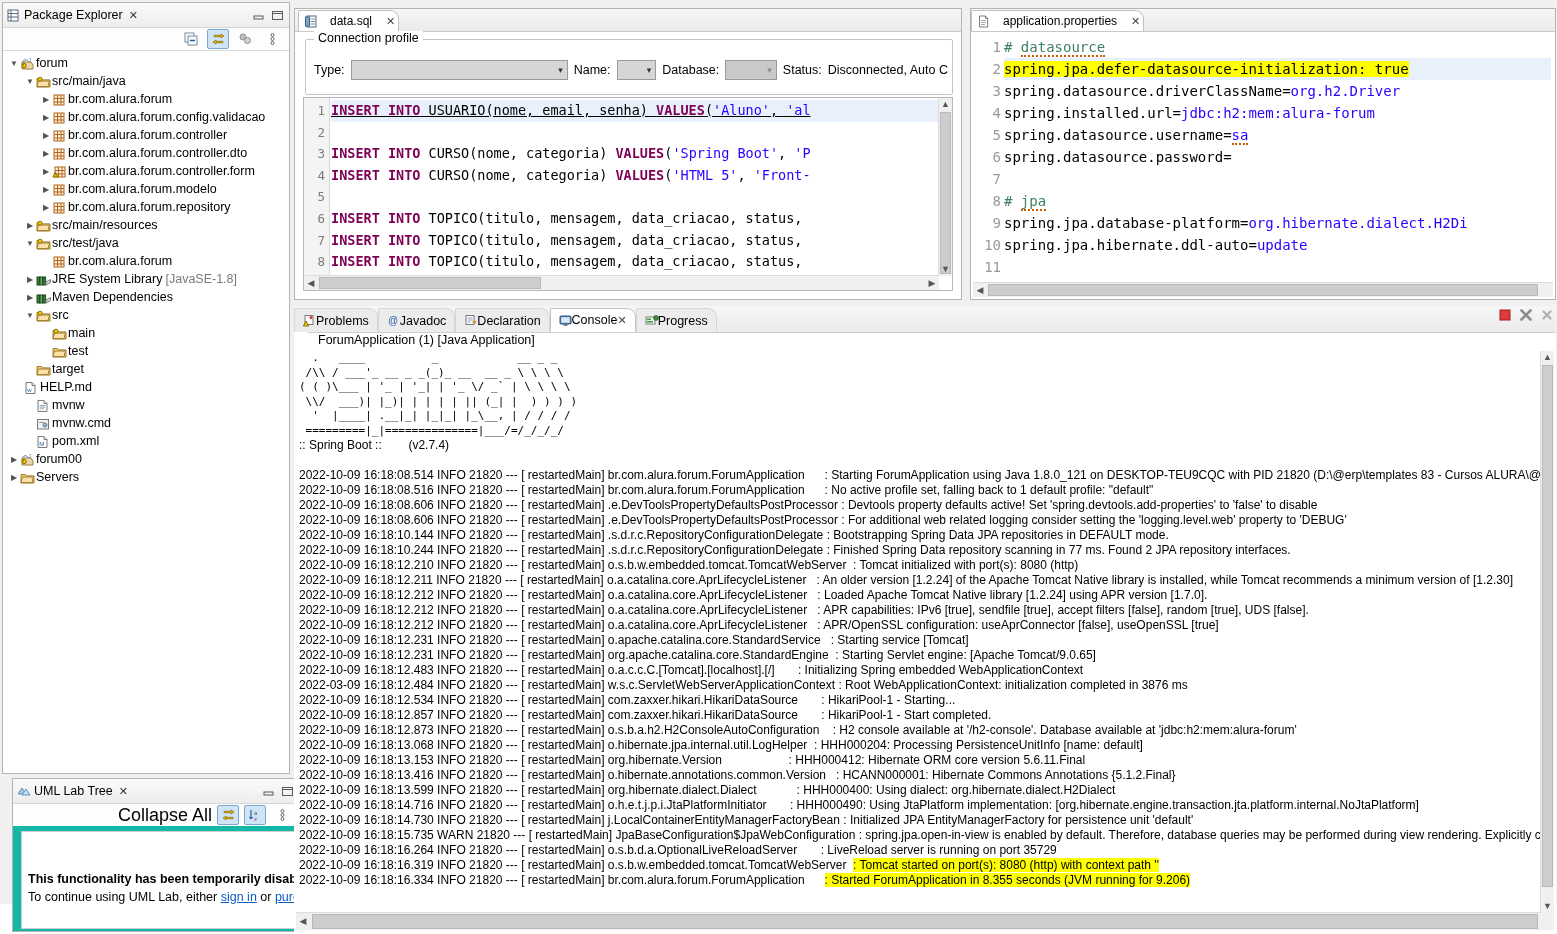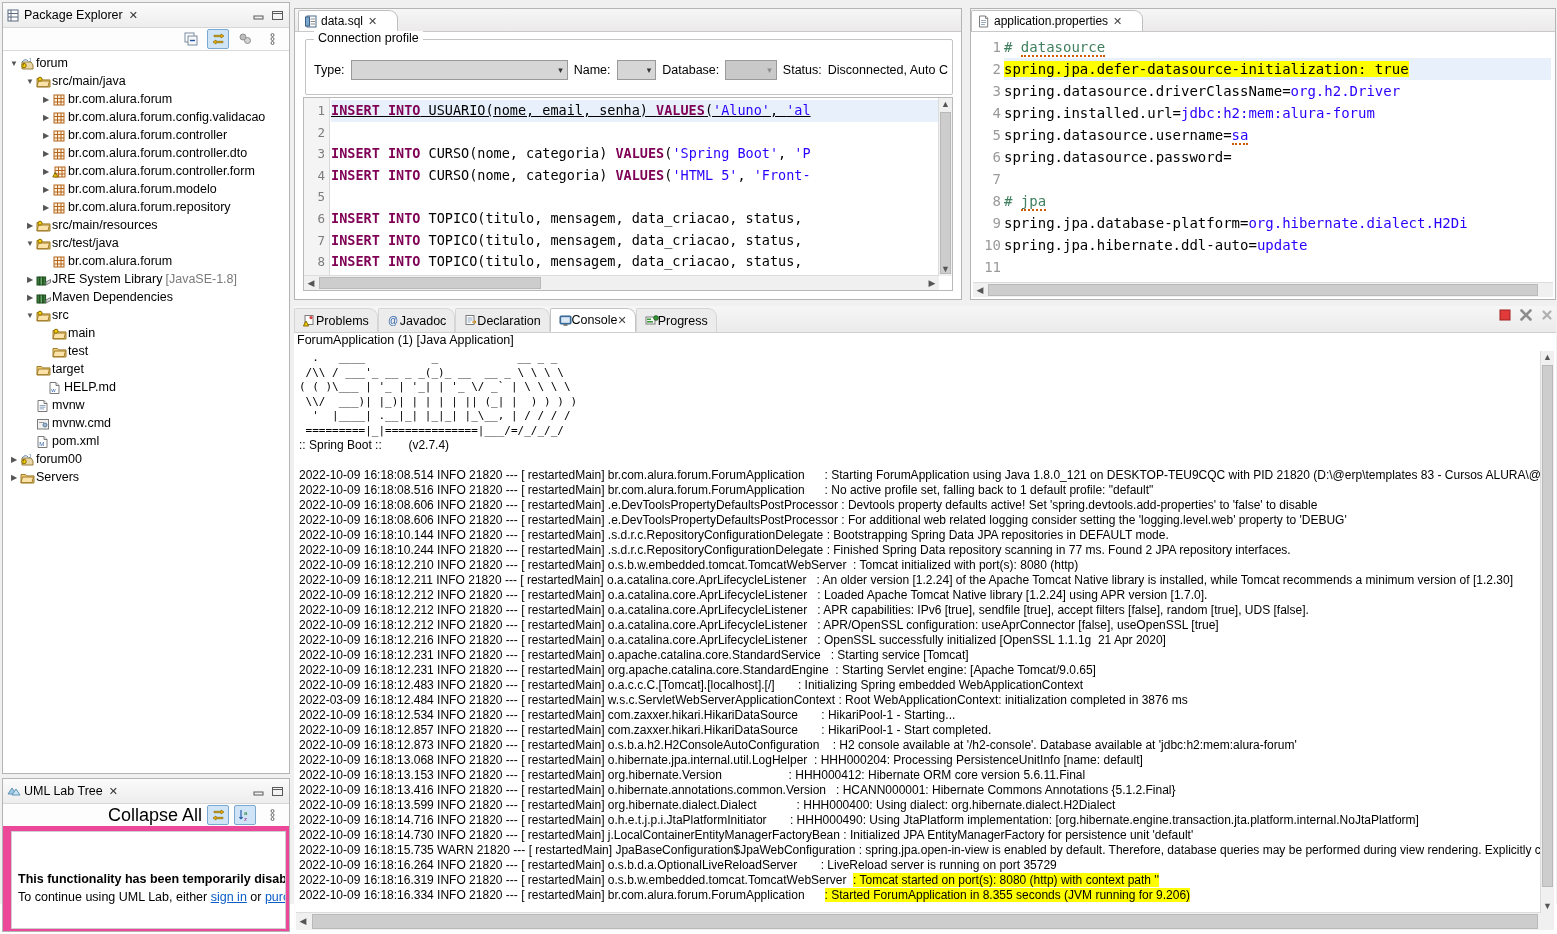--- a/index.html
+++ b/index.html
@@ -15,22 +15,22 @@
 
   
   .panel { position: absolute; background:#ffffff; box-sizing:border-box; }
   .tabstrip {
     position: relative; height: 22px;
     background: linear-gradient(#f6f6f6,#eceaea);
     border-bottom: 1px solid #c8c8c8;
     display:flex; align-items:flex-end;
   }
   .tab {
-    display:flex; align-items:center; gap:3px;
-    height:21px; padding:0 20px 0 6px;
+    display:flex; align-items:center; gap:12px;
+    height:21px; padding:0 3px 0 6px;
     font-size:12px; color:#000; background:#ffffff;
     border:1px solid #c0c0c0; border-bottom:none;
     border-radius: 2px 9px 0 0;
     position:relative; box-sizing:border-box;
     white-space:nowrap;
   }
   .tab .x { font-size:11px; color:#444; margin-left:2px; }
 
   
   .ic { display:inline-block; width:13px; height:13px; position:relative; flex:0 0 auto; }
@@ -54,22 +54,22 @@
 
   .tree { position:absolute; left:1px; right:1px; top:48px; bottom:1px; overflow:hidden;
           background:#fff; padding-top:3px; }
   .row { display:flex; align-items:center; height:18px; font-size:12.5px; white-space:nowrap; }
   .arrow { width:12px; text-align:center; color:#555; font-size:9px; flex:0 0 auto; }
   .arrow.none { color:transparent; }
   .row .lbl { margin-left:3px; }
   .blue-lbl { color:#7a7a7a; }
 
   
-  #uml { left:2px; top:778px; width:288px; height:154px;
-         border:1px solid #b4b4b4; background:#ec4899; }
+  #uml { left:12px; top:778px; width:288px; height:154px;
+         border:1px solid #b4b4b4; background:#14b8a6; }
   #uml .hdr { height:24px; display:flex; align-items:center; padding:0 4px;
               background:linear-gradient(#fbfbfb,#ededed); border-bottom:1px solid #d7d7d7;}
   #uml .toolbar { height:22px; display:flex; align-items:center; justify-content:flex-end;
                   gap:5px; padding-right:6px; background:#fdfdfd; }
   #uml .collapse { font-size:18px; }
   #uml .msgbox { position:absolute; left:8px; right:3px; top:52px; bottom:2px;
                  border:1px solid #cfcfcf; background:#fff; overflow:hidden; }
   #uml .msg1 { font-weight:bold; font-size:12.5px; padding:40px 0 0 6px; white-space:nowrap; }
   #uml .msg2 { font-size:12.5px; padding:4px 0 0 6px; white-space:nowrap; }
   #uml a { color:#0b5ec7; text-decoration:underline; }
@@ -135,22 +135,22 @@
   #console { left:294px; top:306px; width:1262px; height:626px; background:#fff; }
   #console .ctabs { height:26px; display:flex; align-items:flex-end; position:relative;
                     background:linear-gradient(#f6f6f6,#ebebeb); }
   #console .ctab { display:flex; align-items:center; gap:0; height:24px; padding:0 8px;
                    font-size:12.5px; box-sizing:border-box; white-space:nowrap; }
   #console .ctab.active { background:#fff; border:1px solid #c3c3c3; border-bottom:1px solid #fff;
                           border-radius:2px 9px 0 0;text-align:center; }
   #console .ctab.idle { background:#ececec; border:1px solid #d6d6d6; border-bottom:none;
                         border-radius:2px 9px 0 0; }
   #console .ctoolbar { position:absolute; right:2px; top:2px; display:flex; align-items:center; gap:7px;}
-  #console .subhdr { height:17px; font-size:12.5px; padding-left:3px; border-top:1px solid #cfcfcf;
-                     background:#fff; }
+  #console .subhdr { height:17px; font-size:12.5px; padding-left:10px; border-top:1px solid #cfcfcf;
+                     background:#fff;margin-left:14px; }
   .logbox { position:absolute; left:2px; right:2px; top:45px; bottom:2px; overflow:hidden; background:#fff; }
   .logtext { position:absolute; left:3px; top:0; right:14px; bottom:18px; overflow:hidden;
              font-family:"Liberation Sans", sans-serif; font-size:12px; }
   .banner { font-family:"DejaVu Sans Mono", monospace; font-size:11px; line-height:14.5px;
             white-space:pre; color:#000; }
   .logline { height:15px; line-height:15px; white-space:pre; font-size:12px; }
   .logline .hl { background:#ffff00; }
   .logblank { height:15px; }
 </style>
 </head>
@@ -426,21 +426,21 @@
         <div class="row" style="padding-left: 20px;">
           <span class="arrow none"></span>
           <span class="ic">
             <svg width="15" height="14" viewBox="0 0 15 14">
               <path d="M1 3.5 h4.5 l1.2 1.4 h7.3 V12 H1 Z" fill="#f0cc77" stroke="#a07d2a"></path>
               <path d="M2.5 6 h11 l-1.5 5.6 H1 Z" fill="#fae2a8" stroke="#a07d2a"></path>
             </svg>
           </span>
           <span class="lbl">target</span>
         </div>
-        <div class="row" style="padding-left: 32px;">
+        <div class="row" style="padding-left: 8px;">
           <span class="arrow none"></span>
           <span class="ic">
             <svg width="13" height="14" viewBox="0 0 13 14">
               <path d="M2 1.5 h6 l3 3 V12.5 H2 Z" fill="#fff" stroke="#7a7a7a"></path>
               <path d="M8 1.5 v3 h3" fill="#e9e9e9" stroke="#7a7a7a"></path>
               <text x="3.2" y="10.5" font-size="6" fill="#2a5ea8" font-family="sans-serif">w</text>
             </svg>
           </span>
           <span class="lbl">HELP.md</span>
         </div>
@@ -765,21 +765,20 @@
           <div class="logline"><span>2022-10-09 16:18:08.516 INFO 21820 --- [ restartedMain] br.com.alura.forum.ForumApplication      </span><span>: No active profile set, falling back to 1 default profile: "default"</span></div>
           <div class="logline"><span>2022-10-09 16:18:08.606 INFO 21820 --- [ restartedMain] .e.DevToolsPropertyDefaultsPostProcessor </span><span>: Devtools property defaults active! Set 'spring.devtools.add-properties' to 'false' to disable</span></div>
           <div class="logline"><span>2022-10-09 16:18:08.606 INFO 21820 --- [ restartedMain] .e.DevToolsPropertyDefaultsPostProcessor </span><span>: For additional web related logging consider setting the 'logging.level.web' property to 'DEBUG'</span></div>
           <div class="logline"><span>2022-10-09 16:18:10.144 INFO 21820 --- [ restartedMain] .s.d.r.c.RepositoryConfigurationDelegate </span><span>: Bootstrapping Spring Data JPA repositories in DEFAULT mode.</span></div>
           <div class="logline"><span>2022-10-09 16:18:10.244 INFO 21820 --- [ restartedMain] .s.d.r.c.RepositoryConfigurationDelegate </span><span>: Finished Spring Data repository scanning in 77 ms. Found 2 JPA repository interfaces.</span></div>
           <div class="logline"><span>2022-10-09 16:18:12.210 INFO 21820 --- [ restartedMain] o.s.b.w.embedded.tomcat.TomcatWebServer  </span><span>: Tomcat initialized with port(s): 8080 (http)</span></div>
           <div class="logline"><span>2022-10-09 16:18:12.211 INFO 21820 --- [ restartedMain] o.a.catalina.core.AprLifecycleListener   </span><span>: An older version [1.2.24] of the Apache Tomcat Native library is installed, while Tomcat recommends a minimum version of [1.2.30]</span></div>
           <div class="logline"><span>2022-10-09 16:18:12.212 INFO 21820 --- [ restartedMain] o.a.catalina.core.AprLifecycleListener   </span><span>: Loaded Apache Tomcat Native library [1.2.24] using APR version [1.7.0].</span></div>
           <div class="logline"><span>2022-10-09 16:18:12.212 INFO 21820 --- [ restartedMain] o.a.catalina.core.AprLifecycleListener   </span><span>: APR capabilities: IPv6 [true], sendfile [true], accept filters [false], random [true], UDS [false].</span></div>
           <div class="logline"><span>2022-10-09 16:18:12.212 INFO 21820 --- [ restartedMain] o.a.catalina.core.AprLifecycleListener   </span><span>: APR/OpenSSL configuration: useAprConnector [false], useOpenSSL [true]</span></div>
-          <div class="logline"><span>2022-10-09 16:18:12.216 INFO 21820 --- [ restartedMain] o.a.catalina.core.AprLifecycleListener   </span><span>: OpenSSL successfully initialized [OpenSSL 1.1.1g  21 Apr 2020]</span></div>
           <div class="logline"><span>2022-10-09 16:18:12.231 INFO 21820 --- [ restartedMain] o.apache.catalina.core.StandardService   </span><span>: Starting service [Tomcat]</span></div>
           <div class="logline"><span>2022-10-09 16:18:12.231 INFO 21820 --- [ restartedMain] org.apache.catalina.core.StandardEngine  </span><span>: Starting Servlet engine: [Apache Tomcat/9.0.65]</span></div>
           <div class="logline"><span>2022-10-09 16:18:12.483 INFO 21820 --- [ restartedMain] o.a.c.c.C.[Tomcat].[localhost].[/]       </span><span>: Initializing Spring embedded WebApplicationContext</span></div>
           <div class="logline"><span>2022-03-09 16:18:12.484 INFO 21820 --- [ restartedMain] w.s.c.ServletWebServerApplicationContext </span><span>: Root WebApplicationContext: initialization completed in 3876 ms</span></div>
           <div class="logline"><span>2022-10-09 16:18:12.534 INFO 21820 --- [ restartedMain] com.zaxxer.hikari.HikariDataSource       </span><span>: HikariPool-1 - Starting...</span></div>
           <div class="logline"><span>2022-10-09 16:18:12.857 INFO 21820 --- [ restartedMain] com.zaxxer.hikari.HikariDataSource       </span><span>: HikariPool-1 - Start completed.</span></div>
           <div class="logline"><span>2022-10-09 16:18:12.873 INFO 21820 --- [ restartedMain] o.s.b.a.h2.H2ConsoleAutoConfiguration    </span><span>: H2 console available at '/h2-console'. Database available at 'jdbc:h2:mem:alura-forum'</span></div>
           <div class="logline"><span>2022-10-09 16:18:13.068 INFO 21820 --- [ restartedMain] o.hibernate.jpa.internal.util.LogHelper  </span><span>: HHH000204: Processing PersistenceUnitInfo [name: default]</span></div>
           <div class="logline"><span>2022-10-09 16:18:13.153 INFO 21820 --- [ restartedMain] org.hibernate.Version                    </span><span>: HHH000412: Hibernate ORM core version 5.6.11.Final</span></div>
           <div class="logline"><span>2022-10-09 16:18:13.416 INFO 21820 --- [ restartedMain] o.hibernate.annotations.common.Version   </span><span>: HCANN000001: Hibernate Commons Annotations {5.1.2.Final}</span></div>

